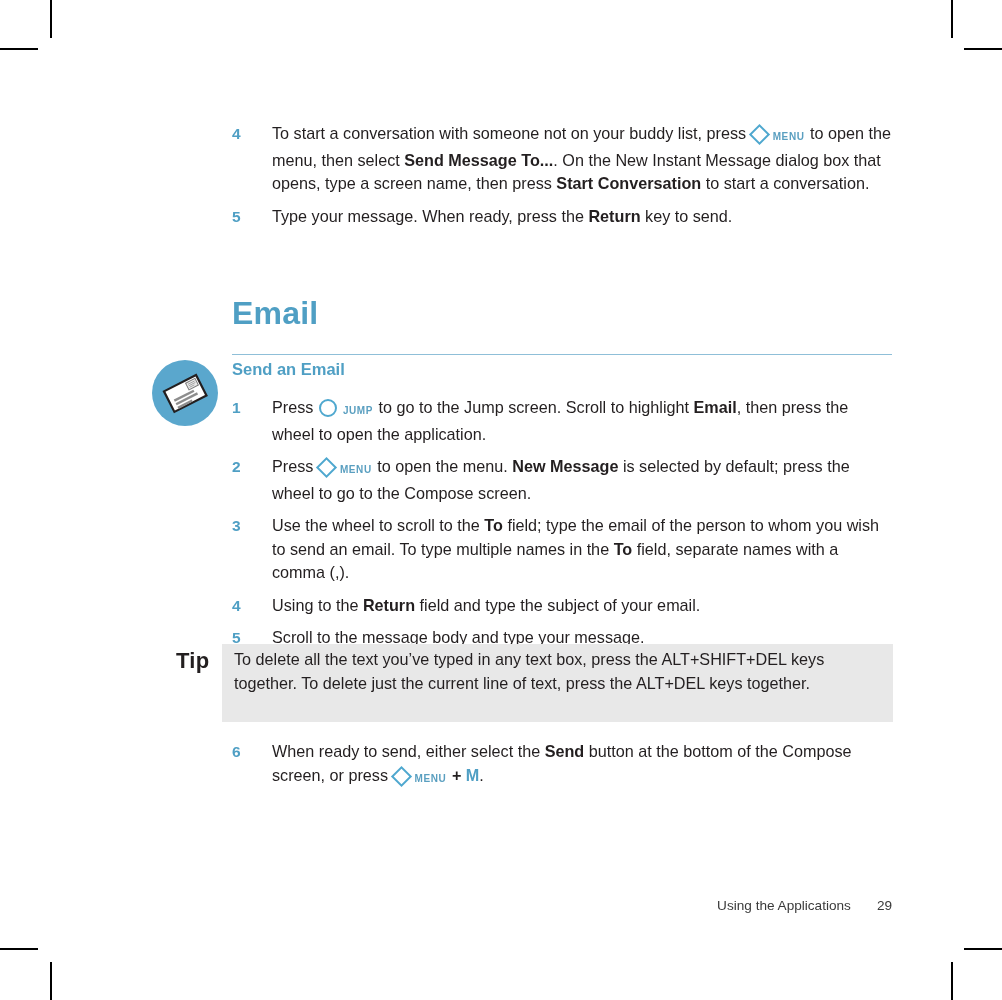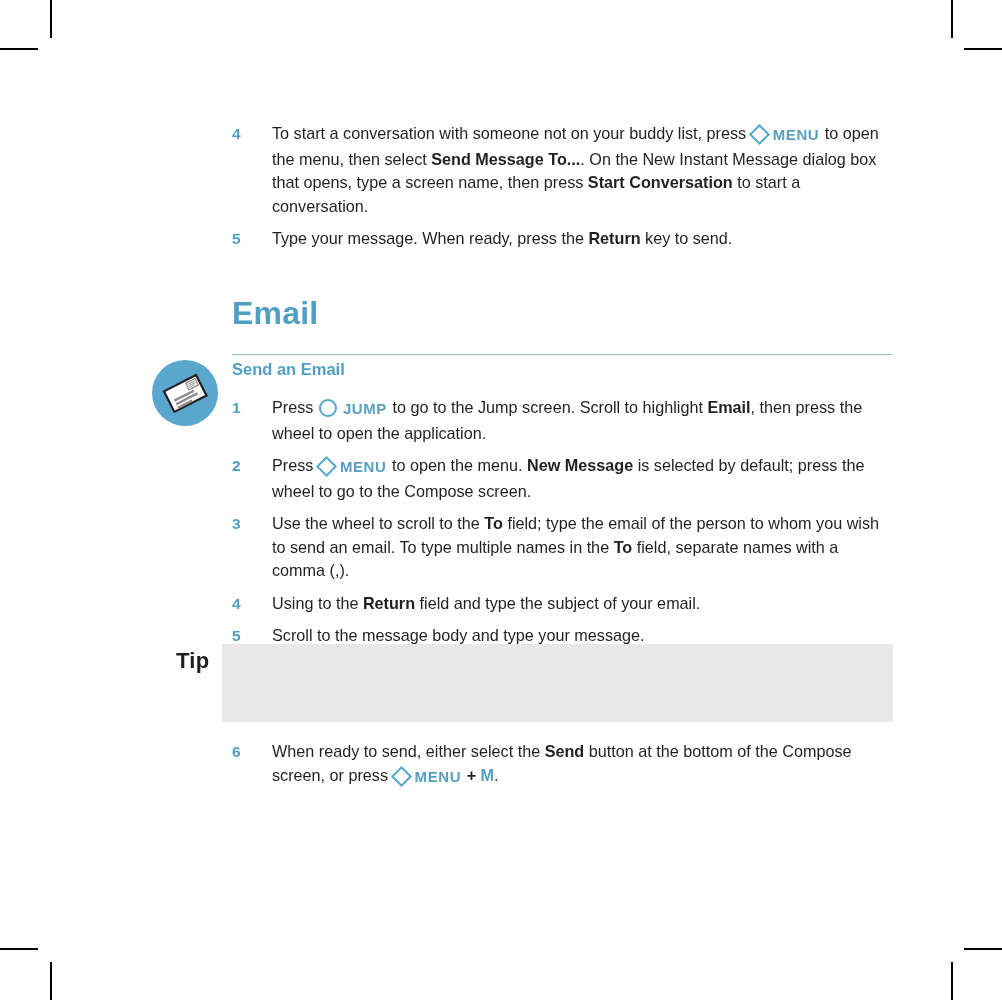--- a/index.html
+++ b/index.html
@@ -90,21 +90,21 @@
     display: inline-block;
     width: 14px;
     height: 14px;
     border: 2.4px solid #4fa8cf;
     border-radius: 50%;
     vertical-align: -2px;
     margin: 0 1px;
   }
   .keylabel {
     color: #5a9fc0;
-    font-size: 15px;
+    font-size: 10px;
     font-weight: bold;
     letter-spacing: 0.6px;
     margin-left: 5px;
     margin-right: 1px;
     vertical-align: 1px;
   }
   .accentchar {
     color: #4f9fc4;
     font-weight: bold;
   }
@@ -265,22 +265,26 @@
 
     <div class="step">
       <div class="step-num">5</div>
       <div class="step-body">Scroll to the message body and type your message.</div>
     </div>
 
   </div>
 
   <div class="tip-box"></div>
   <div class="tip-label">Tip</div>
+  <div class="tip-text">To delete all the text you’ve typed in any text box, press the ALT+SHIFT+DEL keys together. To delete just the current line of text, press the ALT+DEL keys together.</div>
 
   <div class="steps" style="top:740px;">
     <div class="step">
       <div class="step-num">6</div>
       <div class="step-body"><span>When ready to send, either select the </span><b>Send</b><span> button at the bottom of the Compose screen, or press </span><span class="keyglyph"><span class="diamond"></span><span class="keylabel">MENU</span></span><b> + </b><span class="accentchar">M</span><span>.</span></div>
     </div>
   </div>
 
+  <div class="footer">
+    <span>Using the Applications</span><span class="pageno">29</span>
+  </div>
 
 </div>
 
 </body></html>

